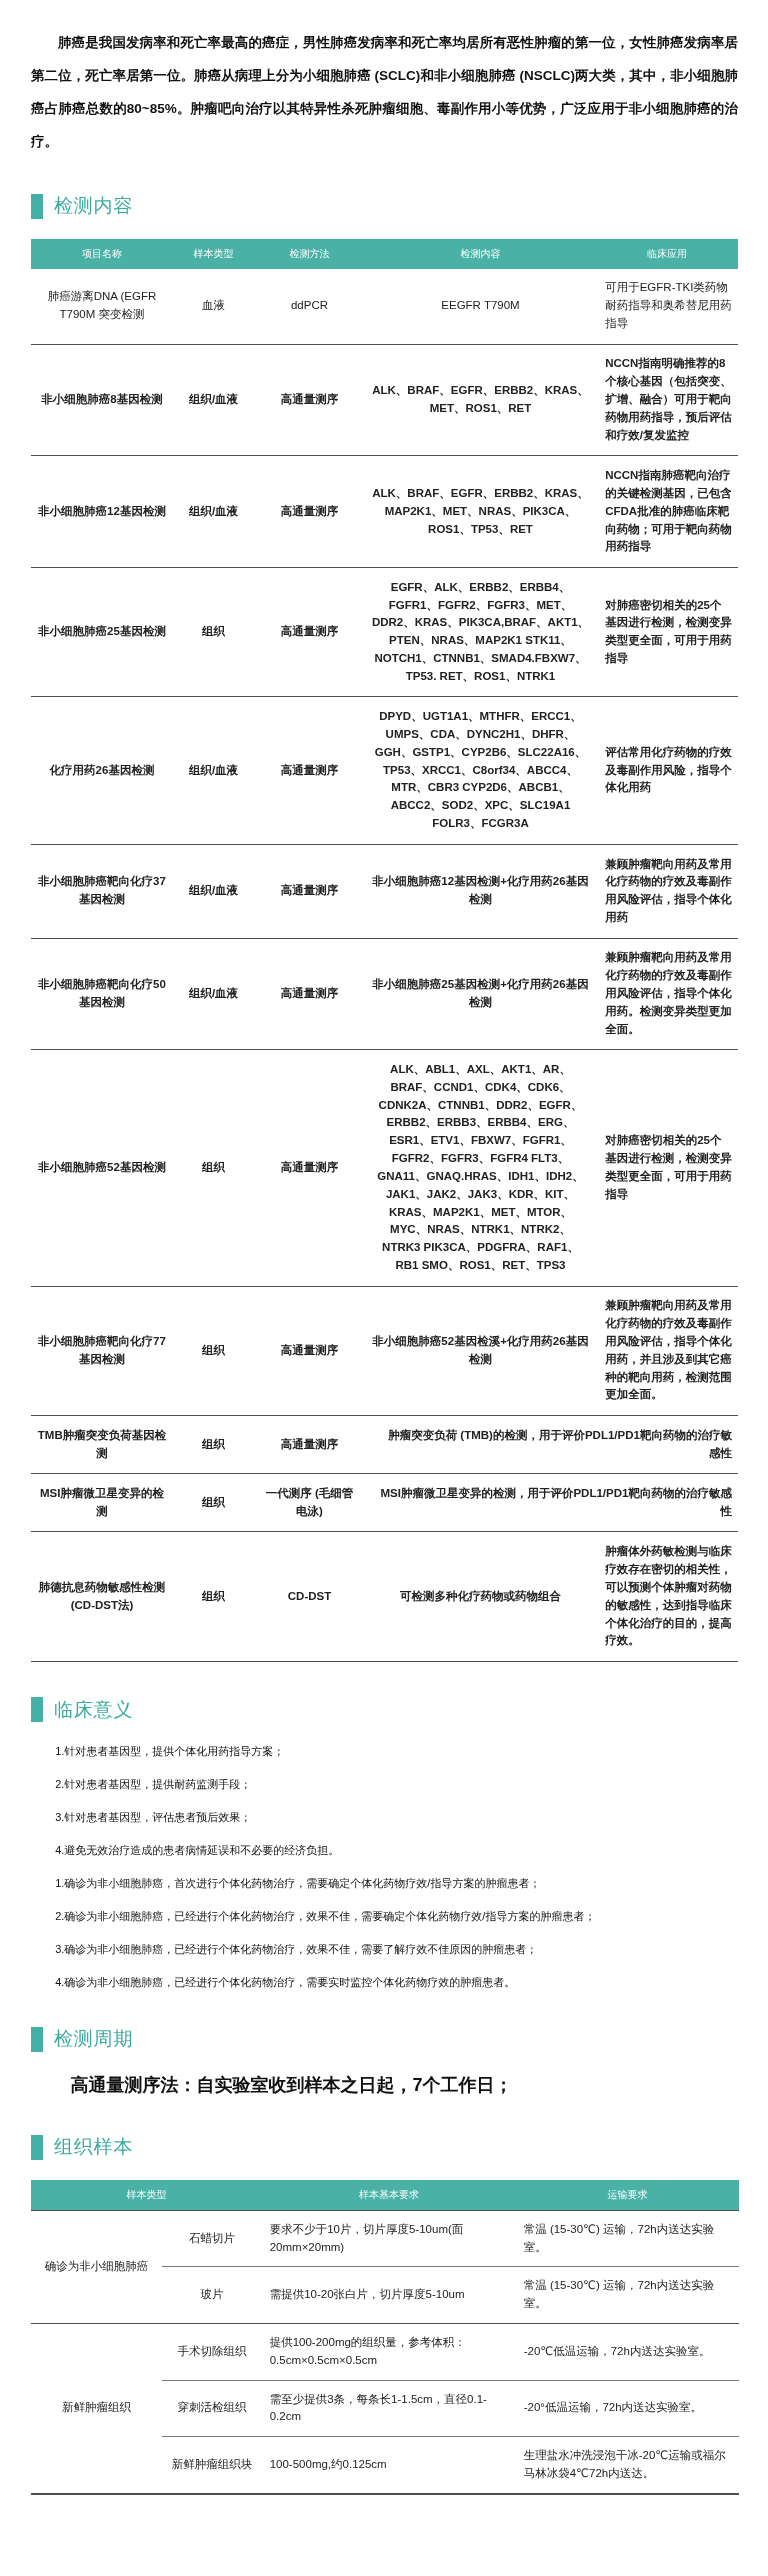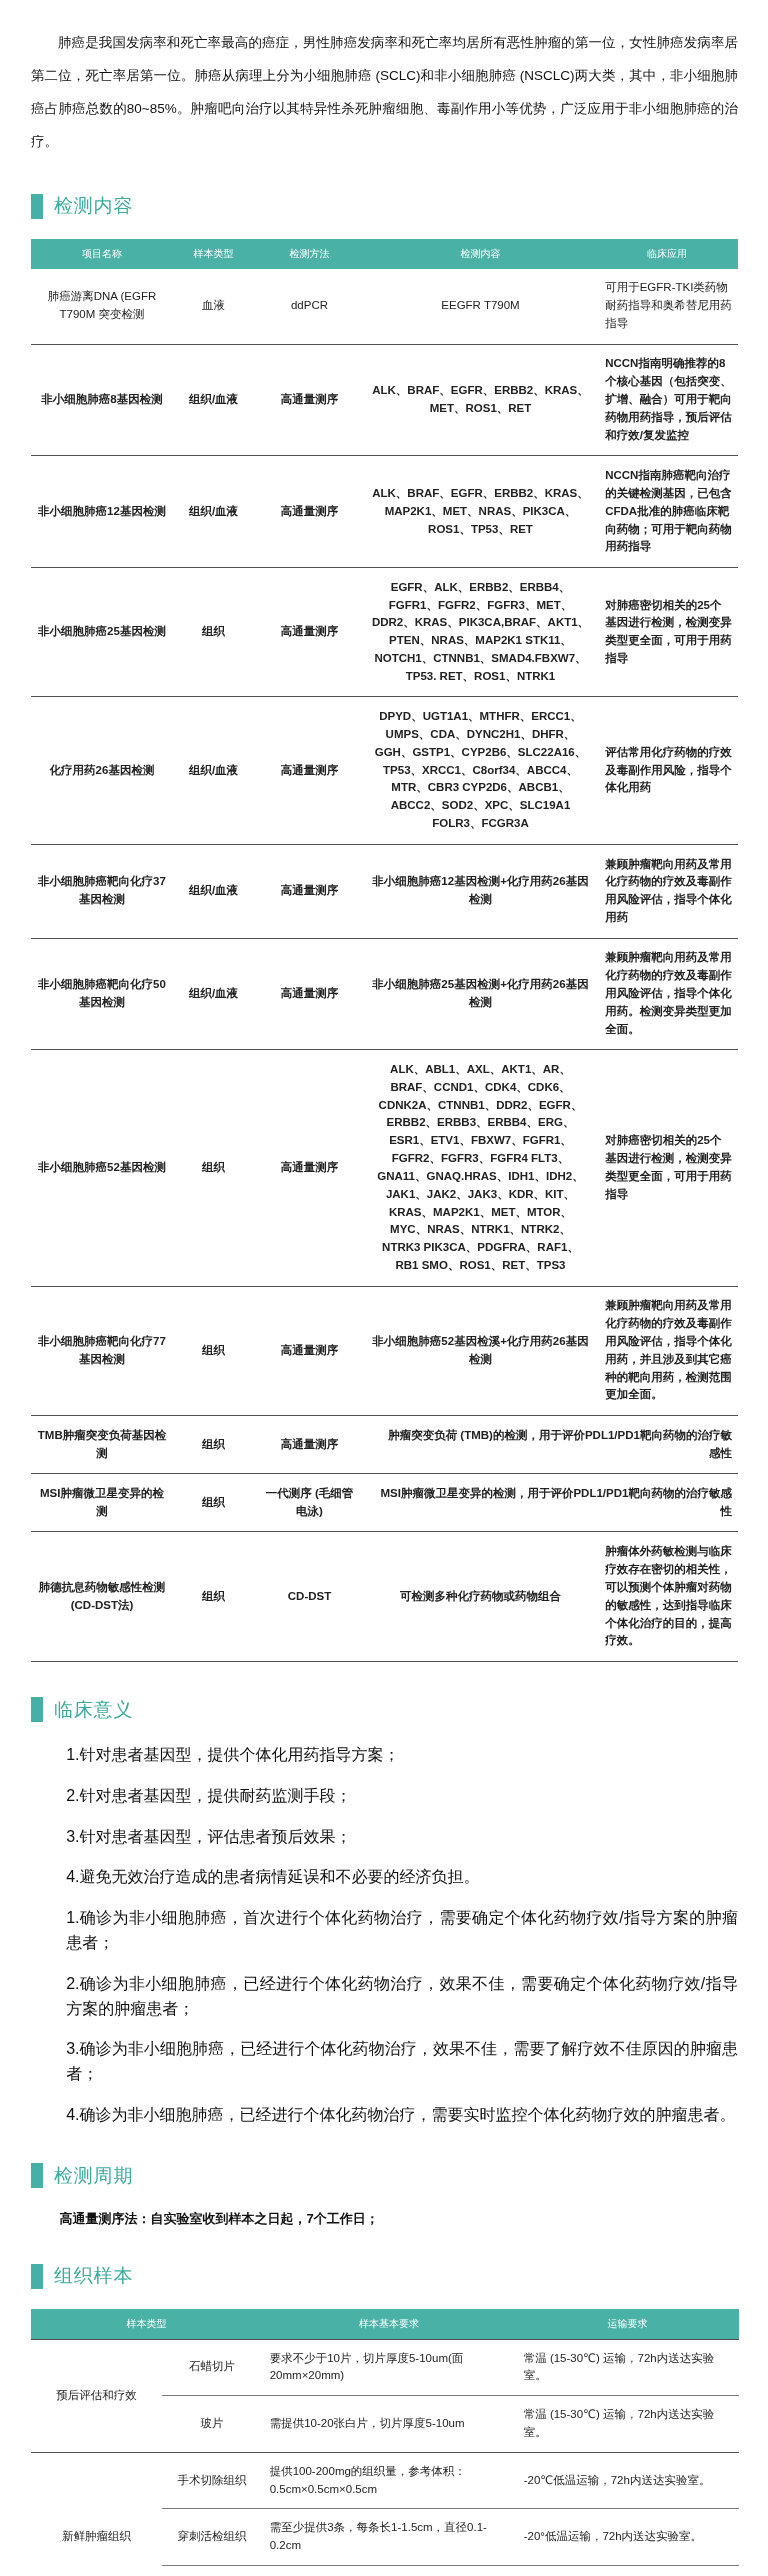--- a/index.html
+++ b/index.html
@@ -1,41 +1,41 @@
 <!DOCTYPE html>
 <html style="font-size:12.3px"><head>
 <meta charset="utf-8">
 <style>
   html,body{margin:0;padding:0;background:#ffffff;}
   body{width:769px;min-height:2576px;font-family:"Liberation Sans","DejaVu Sans",sans-serif;color:#1c1c1c;}
   .page{padding:26px 31px 46px 31px;}
 
   
-  .intro{font-size:13.5px;line-height:2.45;text-indent:2em;text-align:justify;color:#111;margin:0 0 7.7px 0;}
+  .intro{font-size:13.5px;line-height:2.45;text-indent:2em;text-align:justify;color:#111;margin:0 0 7.7px 0;font-weight:bold;}
 
   
   .sec-title{display:flex;align-items:center;gap:11.5px;margin:35px 0 20px 0;}
   .sec-marker{width:11.5px;height:25px;background:#45b0a5;flex:0 0 auto;}
   .sec-text{font-size:19px;color:#3cab9e;font-weight:500;letter-spacing:0.8px;}
 
   
   table{border-collapse:collapse;width:707px;table-layout:fixed;}
   th{background:#4ab1a7;color:#ffffff;font-weight:500;font-size:10px;padding:7.7px 3.1px;text-align:center;}
   td{font-size:11.5px;line-height:1.55;color:#222;vertical-align:middle;word-break:break-word;}
 
   
   .t1 td{padding:10.8px 6.1px;text-align:center;}
   .t1 tbody tr + tr td{border-top:1.5px solid #4f4f4f;font-weight:bold;}
   .t1{border-bottom:1.5px solid #4f4f4f;}
   .t1 .c-app{text-align:left;padding-left:9.2px;}
   .t1 .c-span{text-align:right;padding-left:12.3px;}
 
   
-  .item{font-size:16px;line-height:1.55;margin:16px 0;padding-left:2.2em;text-align:justify;color:#111;}
-  .cycle-item{font-size:13px;line-height:1.5;margin:17px 0;padding-left:2.2em;font-weight:600;color:#111;}
+  .item{font-size:11px;line-height:1.55;margin:16px 0;padding-left:2.2em;text-align:justify;color:#111;}
+  .cycle-item{font-size:18px;line-height:1.5;margin:17px 0;padding-left:2.2em;font-weight:600;color:#111;}
   .cycle-item strong{font-weight:700;}
 
   
   .t2 td{padding:10px 7.7px;}
   .t2 .c-group{text-align:center;}
   .t2 .c-type{text-align:center;}
   .t2 .c-req{text-align:left;}
   .t2 .c-trans{text-align:left;}
   .t2 tr.group-start td{border-top:1.5px solid #4f4f4f;}
   .t2 tr.inner td{border-top:1.5px solid #7a7a7a;}
@@ -191,21 +191,21 @@
       </colgroup>
     <thead>
       <tr>
         <th colspan="2">样本类型</th>
         <th>样本基本要求</th>
         <th>运输要求</th>
       </tr>
     </thead>
     <tbody>
       <tr class="group-start">
-        <td class="c-group" rowspan="2">预后评估和疗效</td>
+        <td class="c-group" rowspan="2">确诊为非小细胞肺癌</td>
         <td class="c-type">石蜡切片</td>
         <td class="c-req">要求不少于10片，切片厚度5-10um(面20mm×20mm)</td>
         <td class="c-trans">常温 (15-30℃) 运输，72h内送达实验室。</td>
       </tr>
       <tr class="inner">
         <td class="c-type">玻片</td>
         <td class="c-req">需提供10-20张白片，切片厚度5-10um</td>
         <td class="c-trans">常温 (15-30℃) 运输，72h内送达实验室。</td>
       </tr>
       <tr class="group-start">

